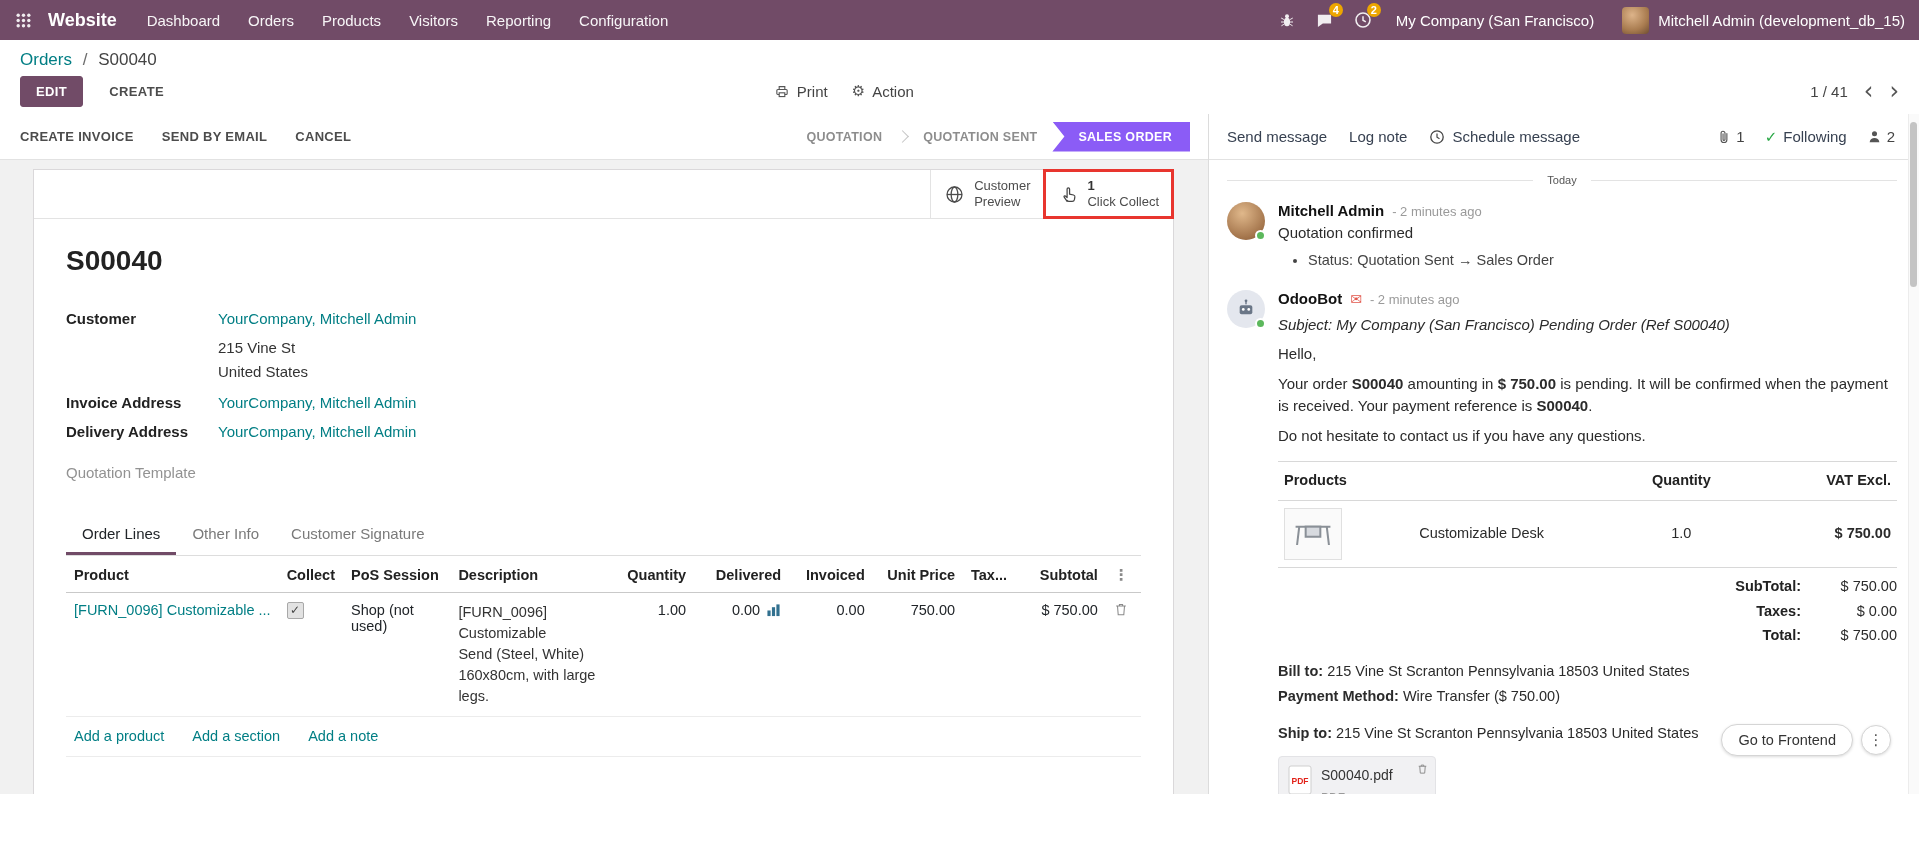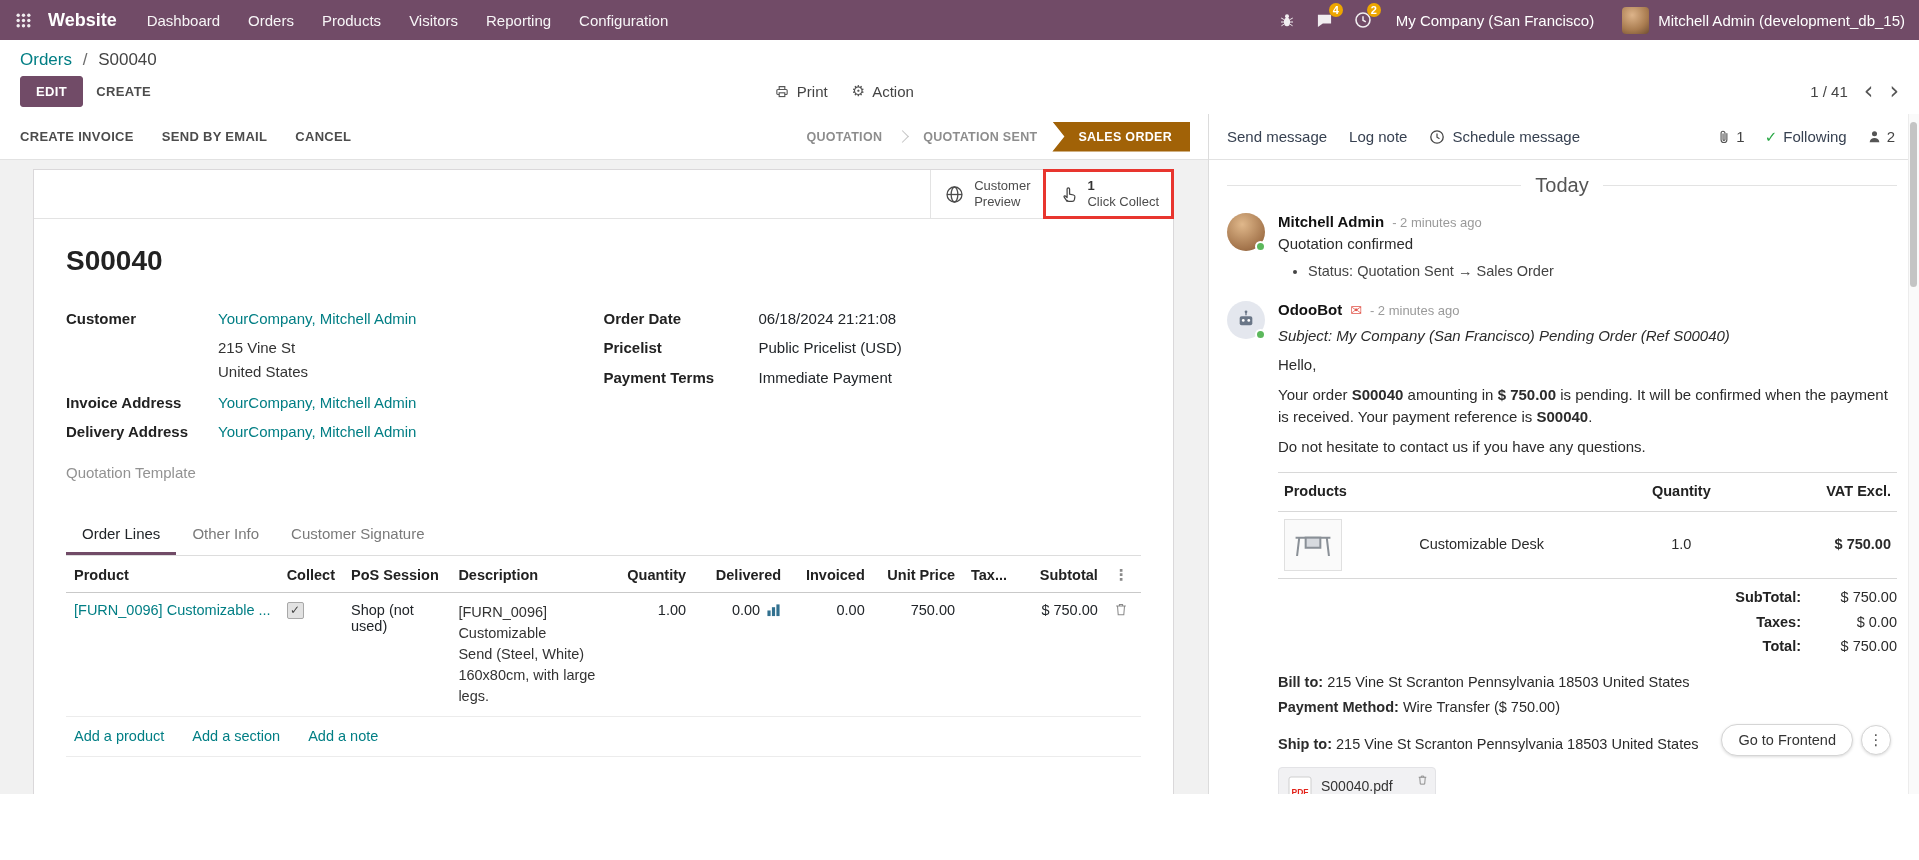--- a/index.html
+++ b/index.html
@@ -26,41 +26,41 @@
   
   .cp { background:#fff; }
   .cp-row1 { padding:10px 20px 0 20px; font-size:17px; }
   .breadcrumb a { color:#017e84; }
   .breadcrumb .sep { color:#6c6c6c; margin:0 6px; }
   .breadcrumb .current { color:#444; }
   .cp-row2 { position:relative; display:flex; align-items:center; padding:8px 20px 10px 20px; height:44px; }
   .btn-primary { background:#714B67; border:1px solid #714B67; color:#fff; font-size:13px; font-weight:700;
     letter-spacing:.4px; padding:7px 15px; border-radius:3px; cursor:pointer; }
   .btn-flat { background:none; border:none; color:#4c4c4c; font-size:13px; font-weight:700; letter-spacing:.4px;
-    padding:7px 13px; cursor:pointer; }
+    padding:7px 26px; cursor:pointer; }
   .center-actions { position:absolute; left:44%; transform:translateX(-50%); display:flex; gap:24px; }
   .action-link { display:flex; align-items:center; gap:7px; font-size:15px; color:#444; cursor:pointer; }
   .gear-glyph { font-size:15px; color:#555; }
   .pager { margin-left:auto; display:flex; align-items:center; gap:16px; color:#444; }
   .pager-count { font-size:15px; }
   .pager-chev { font-size:24px; line-height:18px; color:#555; cursor:pointer; font-family:"DejaVu Sans",sans-serif; }
 
   
   .workspace { display:flex; height:680px; }
   .left-col { width:1208px; display:flex; flex-direction:column; min-width:0; }
   .status-row { display:flex; align-items:center; justify-content:space-between; background:#fff;
     border-bottom:1px solid #e2e2e2; height:46px; padding:0 18px 0 20px; }
   .status-actions { display:flex; gap:28px; }
   .status-btn { font-size:13px; font-weight:700; letter-spacing:.3px; color:#4c4c4c; cursor:pointer; white-space:nowrap; }
   .statusbar { display:flex; align-items:center; }
   .stage { font-size:12.5px; font-weight:700; letter-spacing:.3px; color:#8d8d8d; padding:0 15px; height:30px;
     display:flex; align-items:center; cursor:pointer; white-space:nowrap;text-align:center; }
   .stage-sep { width:9px; height:9px; border-top:1px solid #c4c4c4; border-right:1px solid #c4c4c4;
     transform:rotate(45deg); margin:0 1px; }
-  .stage.active { background:#a16207; color:#fff; clip-path:polygon(0 0,100% 0,100% 100%,0 100%,12px 50%);
+  .stage.active { background:#8b5cf6; color:#fff; clip-path:polygon(0 0,100% 0,100% 100%,0 100%,12px 50%);
     padding:0 18px 0 26px; }
 
   .content { flex:1; background:#f1f1f1; padding-top:9px; overflow:hidden; }
   .sheet { width:1141px; margin-left:33px; min-height:637px; background:#fff; border:1px solid #dad8da;
     display:flex; flex-direction:column; }
   .button-box { display:flex; justify-content:flex-end; border-bottom:1px solid #e3e3e3; }
   .stat-btn { display:flex; align-items:center; gap:10px; padding:5px 14px; min-height:48px;
     border-left:1px solid #e3e3e3; cursor:pointer; color:#4c4c4c; }
   .stat-text { font-size:13px; line-height:1.25; text-align:left; }
   .stat-value { font-weight:700; color:#333; }
@@ -103,21 +103,21 @@
   .chatter { flex:1; min-width:0; background:#fff; border-left:1px solid #dcdcdc; display:flex; flex-direction:column; position:relative; }
   .chatter-header { display:flex; align-items:center; height:46px; border-bottom:1px solid #e2e2e2; padding:0 24px 0 18px; font-size:15px; }
   .ch-left { display:flex; gap:22px; align-items:center; }
   .ch-action { color:#374151; cursor:pointer; display:flex; align-items:center; gap:7px; white-space:nowrap; }
   .ch-right { margin-left:auto; display:flex; gap:20px; align-items:center; }
   .attach-btn, .followers-btn { display:flex; align-items:center; gap:5px; color:#444; cursor:pointer; }
   .following-btn { display:flex; align-items:center; gap:6px; color:#374151; cursor:pointer; }
   .check-glyph { color:#28a745; font-weight:700; }
 
   .messages { flex:1; overflow:hidden; padding-top:4px; }
-  .today-divider { display:flex; align-items:center; gap:14px; margin:10px 22px 16px 18px; color:#555; font-size:20px; }
+  .today-divider { display:flex; align-items:center; gap:14px; margin:10px 22px 16px 18px; color:#555; font-size:11px; }
   .today-divider::before, .today-divider::after { content:""; flex:1; border-top:1px solid #e3e3e3; }
 
   .message { display:flex; padding:0 22px 0 18px; margin-bottom:22px; }
   .msg-avatar { position:relative; width:38px; height:38px; border-radius:50%; flex-shrink:0; margin-right:13px; }
   .msg-avatar.user-img { background:radial-gradient(circle at 40% 30%, #e0b88b 0%, #a3744b 70%, #7a5335 100%); }
   .msg-avatar.bot { background:#e4e7ee; display:flex; align-items:center; justify-content:center; }
   .presence { position:absolute; right:-1px; bottom:-1px; width:11px; height:11px; background:#5cb85c;
     border:2px solid #fff; border-radius:50%; }
   .msg-content { flex:1; min-width:0; }
   .msg-head { display:flex; align-items:baseline; gap:8px; }
@@ -321,34 +321,20 @@
               <div class="frow">
                 <span class="flabel">Invoice Address</span>
                 <span class="fvalue"><a href="#">YourCompany, Mitchell Admin</a></span>
               </div>
               <div class="frow">
                 <span class="flabel">Delivery Address</span>
                 <span class="fvalue"><a href="#">YourCompany, Mitchell Admin</a></span>
               </div>
               <div class="frow">
                 <span class="flabel muted">Quotation Template</span>
-              </div>
-            </div>
-            <div class="fcol">
-              <div class="frow">
-                <span class="flabel wide">Order Date</span>
-                <span class="fvalue">06/18/2024 21:21:08</span>
-              </div>
-              <div class="frow">
-                <span class="flabel wide">Pricelist</span>
-                <span class="fvalue">Public Pricelist (USD)</span>
-              </div>
-              <div class="frow">
-                <span class="flabel wide">Payment Terms</span>
-                <span class="fvalue">Immediate Payment</span>
               </div>
             </div>
           </div>
 
           <div class="tabs">
             <div class="tab active">Order Lines</div>
             <div class="tab">Other Info</div>
             <div class="tab">Customer Signature</div>
           </div>
 

